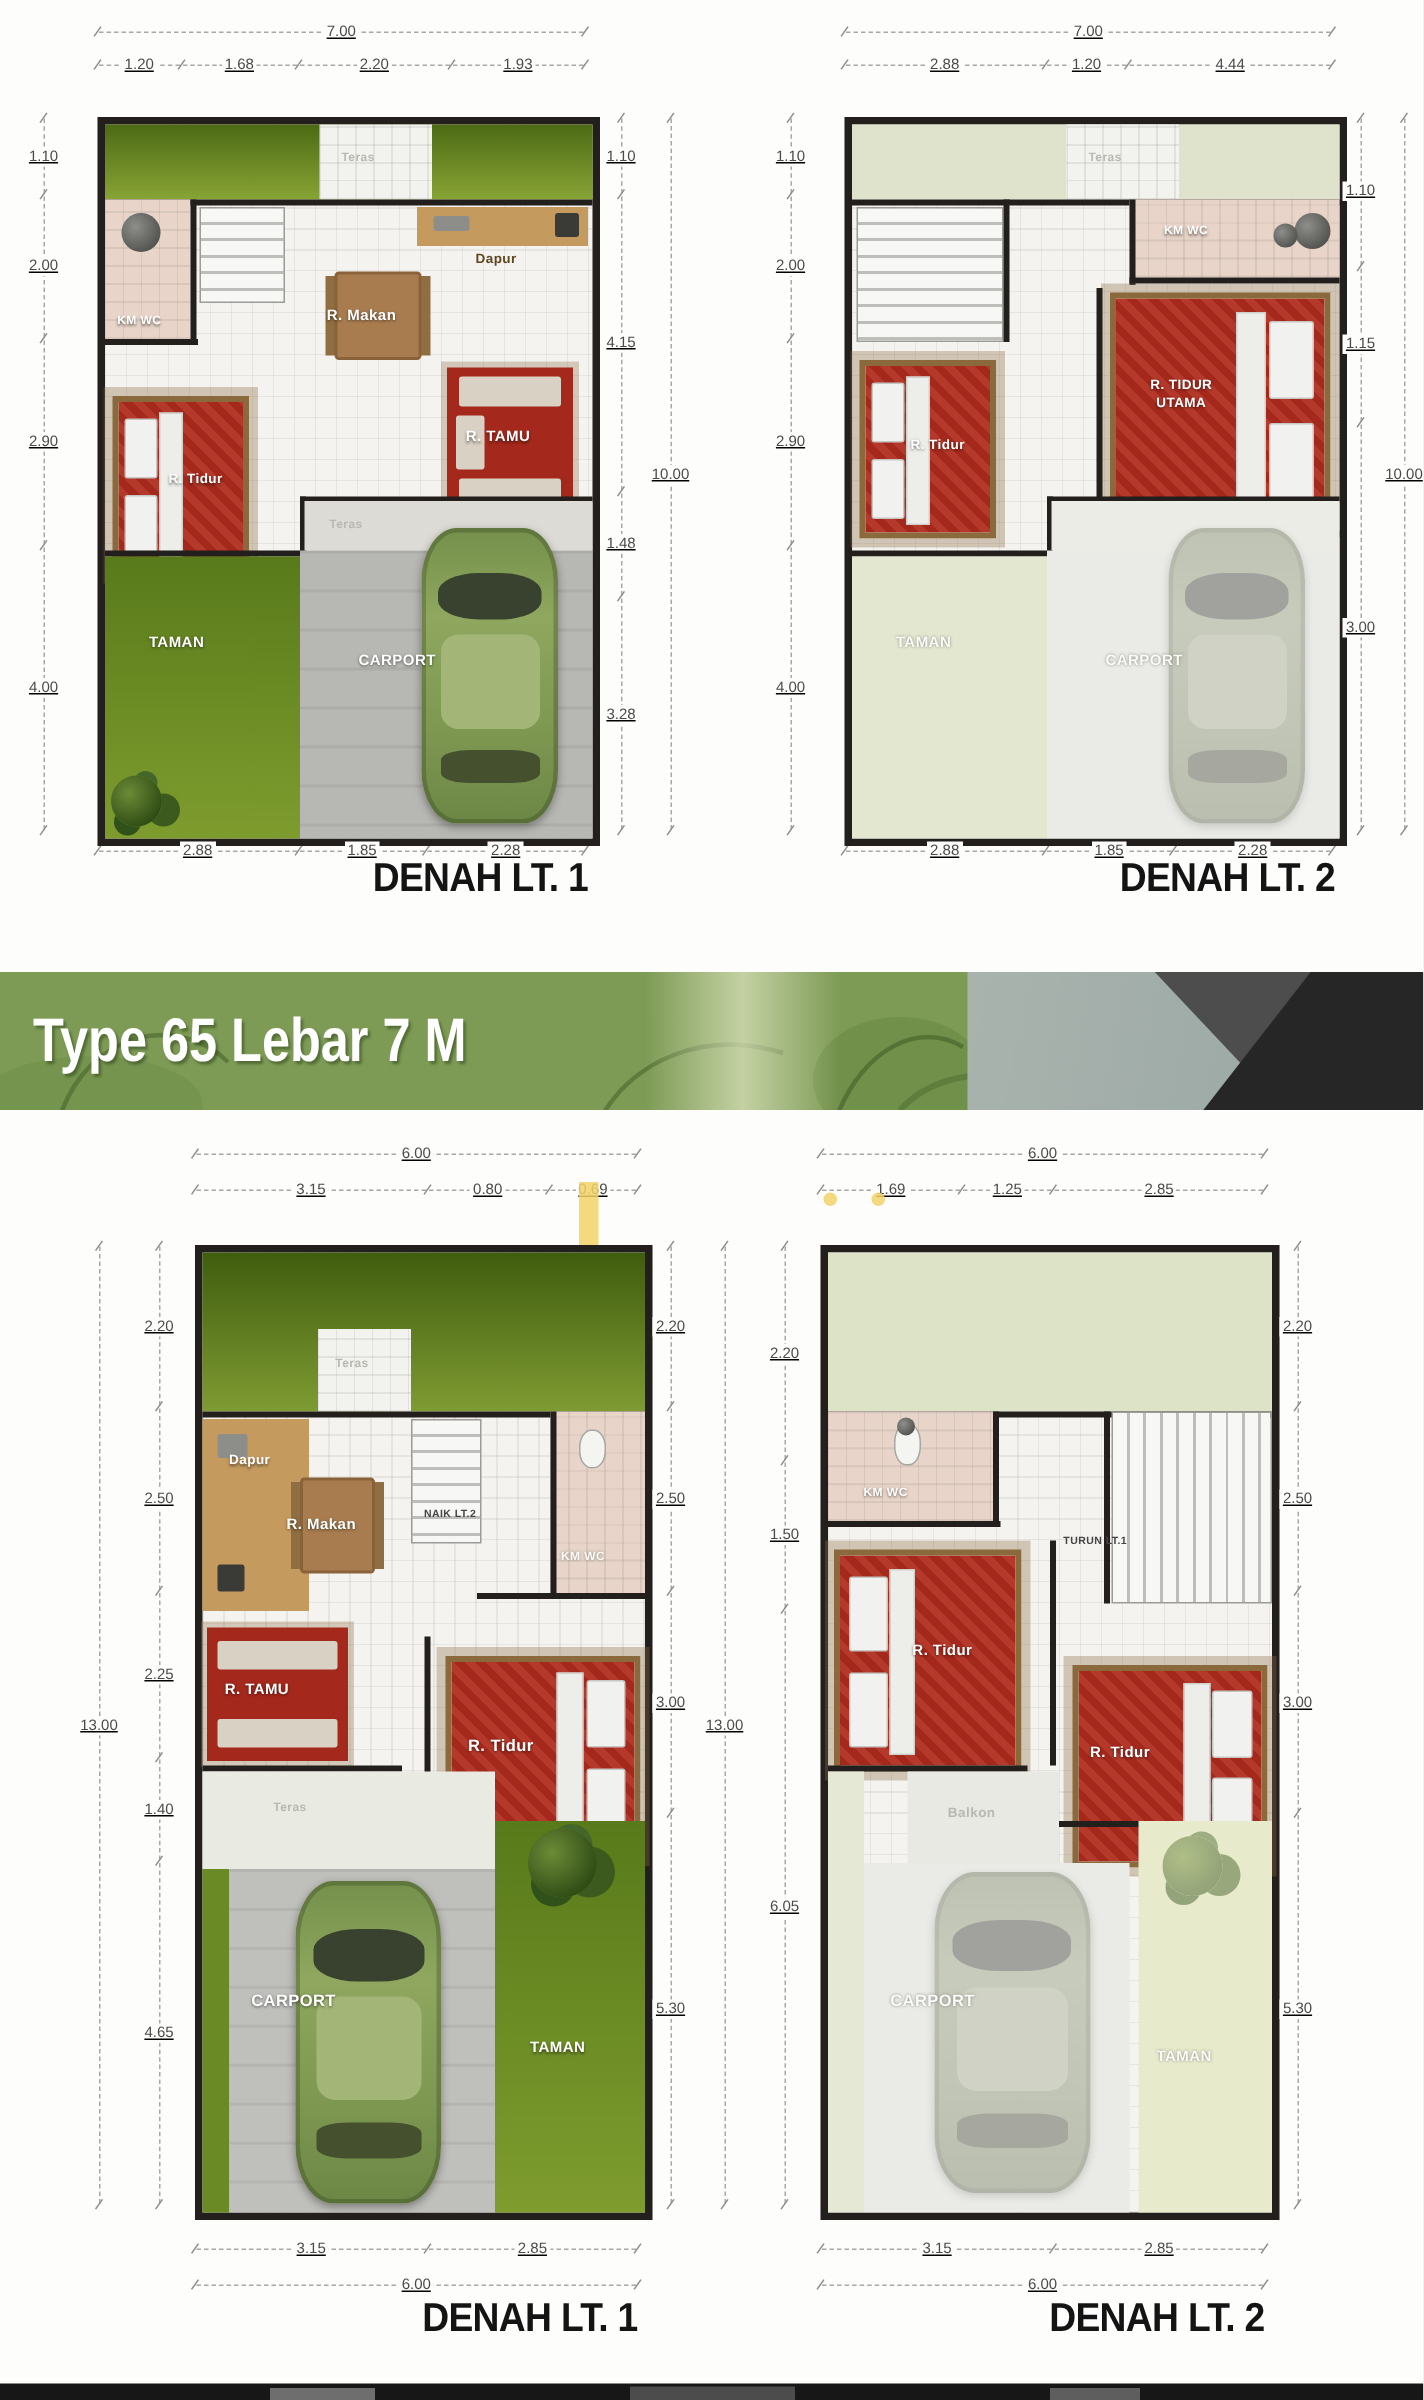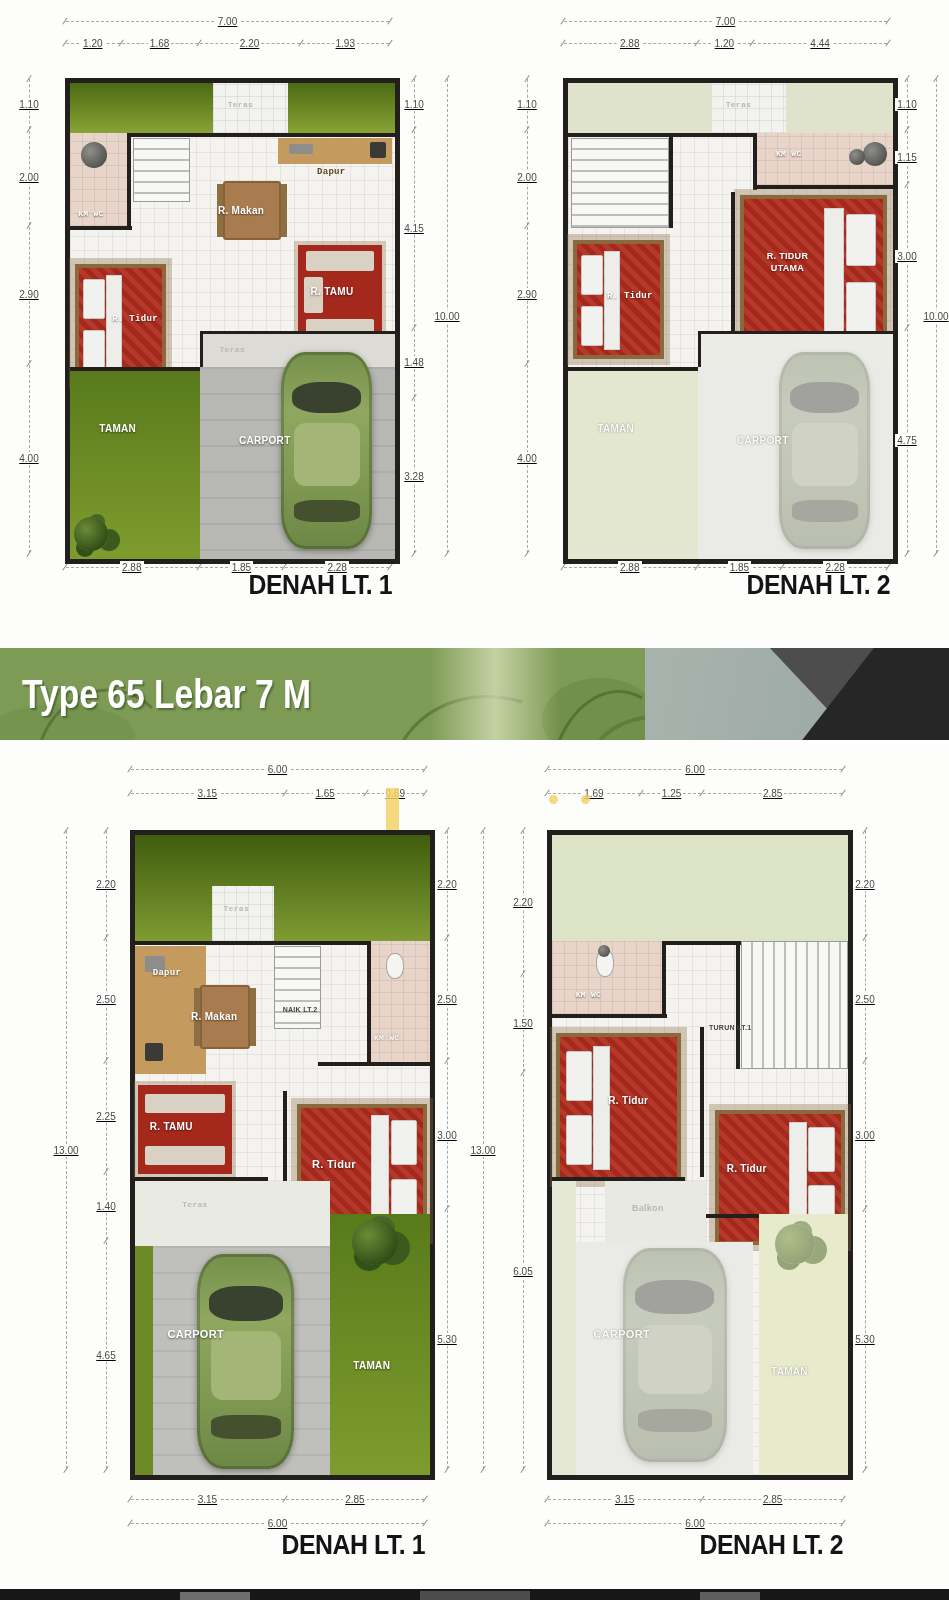--- a/index.html
+++ b/index.html
@@ -55,21 +55,21 @@
        background:linear-gradient(180deg,#74904a 0%,#8fa75f 30%,#7d9751 70%,#6c8745 100%);
        box-shadow:inset 0 0 0 3px rgba(30,40,20,.25),0 2px 6px rgba(0,0,0,.35);}
   .car .windshield{position:absolute;left:12%;top:15%;width:76%;height:16%;background:#39412f;border-radius:40%;}
   .car .roof{position:absolute;left:14%;top:36%;width:72%;height:32%;background:#a3b677;border-radius:18%;}
   .car .rear{position:absolute;left:14%;top:75%;width:72%;height:11%;background:#45502f;border-radius:30%;}
   .ghost{filter:grayscale(.55) opacity(.42);}
 
   
   .rlabel{position:absolute;z-index:3;font-weight:bold;color:#fff;font-size:10px;letter-spacing:.3px;
           text-shadow:0 1px 2px rgba(0,0,0,.55);white-space:nowrap;}
-  .rlabel.tiny{font-size:8px;font-family:Liberation Mono, monospace;}
+  .rlabel.tiny{font-size:8px;}
   .rlabel.faint{color:#b9b9b2;text-shadow:none;font-weight:bold;}
   .rlabel.faded{color:#fafaf6;text-shadow:0 0 2px rgba(125,125,120,.9);}
   .rlabel.darktx{color:#454545;text-shadow:none;}
   .rlabel.wrap{white-space:normal;text-align:center;line-height:1.35;}
   .plan-title{position:absolute;font-weight:bold;font-size:27px;color:#141414;text-align:right;
               letter-spacing:-.5px;transform:scaleX(.92);transform-origin:right center;}
 
   
   .banner{position:absolute;left:0;top:648px;width:949px;height:92px;overflow:hidden;background:var(--banner-green,#7d9b55);}
   .banner-title{position:absolute;left:22px;top:46px;transform:translateY(-50%) scaleX(.82);transform-origin:left center;
@@ -237,23 +237,20 @@
     </div>
   <div class="rail rail-v" style="left:890px;top:78px;width:34px;height:476px;">
       <div class="seg" style="flex-grow: 1.1;">
         <span class="dim">1.10</span>
       </div>
       <div class="seg" style="flex-grow: 1.15;">
         <span class="dim">1.15</span>
       </div>
       <div class="seg" style="flex-grow: 3;">
         <span class="dim">3.00</span>
-      </div>
-      <div class="seg" style="flex-grow: 4.75;">
-        <span class="dim">4.75</span>
       </div>
     </div>
   <div class="rail rail-v" style="left:923px;top:78px;width:26px;height:476px;">
       <div class="seg" style="flex-grow: 10;">
         <span class="dim">10.00</span>
       </div>
     </div>
   <div class="rail rail-h" style="left:563px;top:560px;width:325px;">
       <div class="seg" style="flex-grow: 2.88;">
         <span class="dim">2.88</span>
@@ -336,21 +333,21 @@
   <div class="rail rail-h" style="left:130px;top:762px;width:295px;">
       <div class="seg" style="flex-grow: 6;">
         <span class="dim">6.00</span>
       </div>
     </div>
   <div class="rail rail-h" style="left:130px;top:786px;width:295px;">
       <div class="seg" style="flex-grow: 3.15;">
         <span class="dim">3.15</span>
       </div>
       <div class="seg" style="flex-grow: 1.65;">
-        <span class="dim">1.65</span>
+        <span class="dim">0.80</span>
       </div>
       <div class="seg" style="flex-grow: 1.21;">
         <span class="dim">0.69</span>
       </div>
     </div>
   <div class="rail rail-v" style="left:46px;top:830px;width:40px;height:640px;">
       <div class="seg" style="flex-grow: 13;">
         <span class="dim">13.00</span>
       </div>
     </div>

